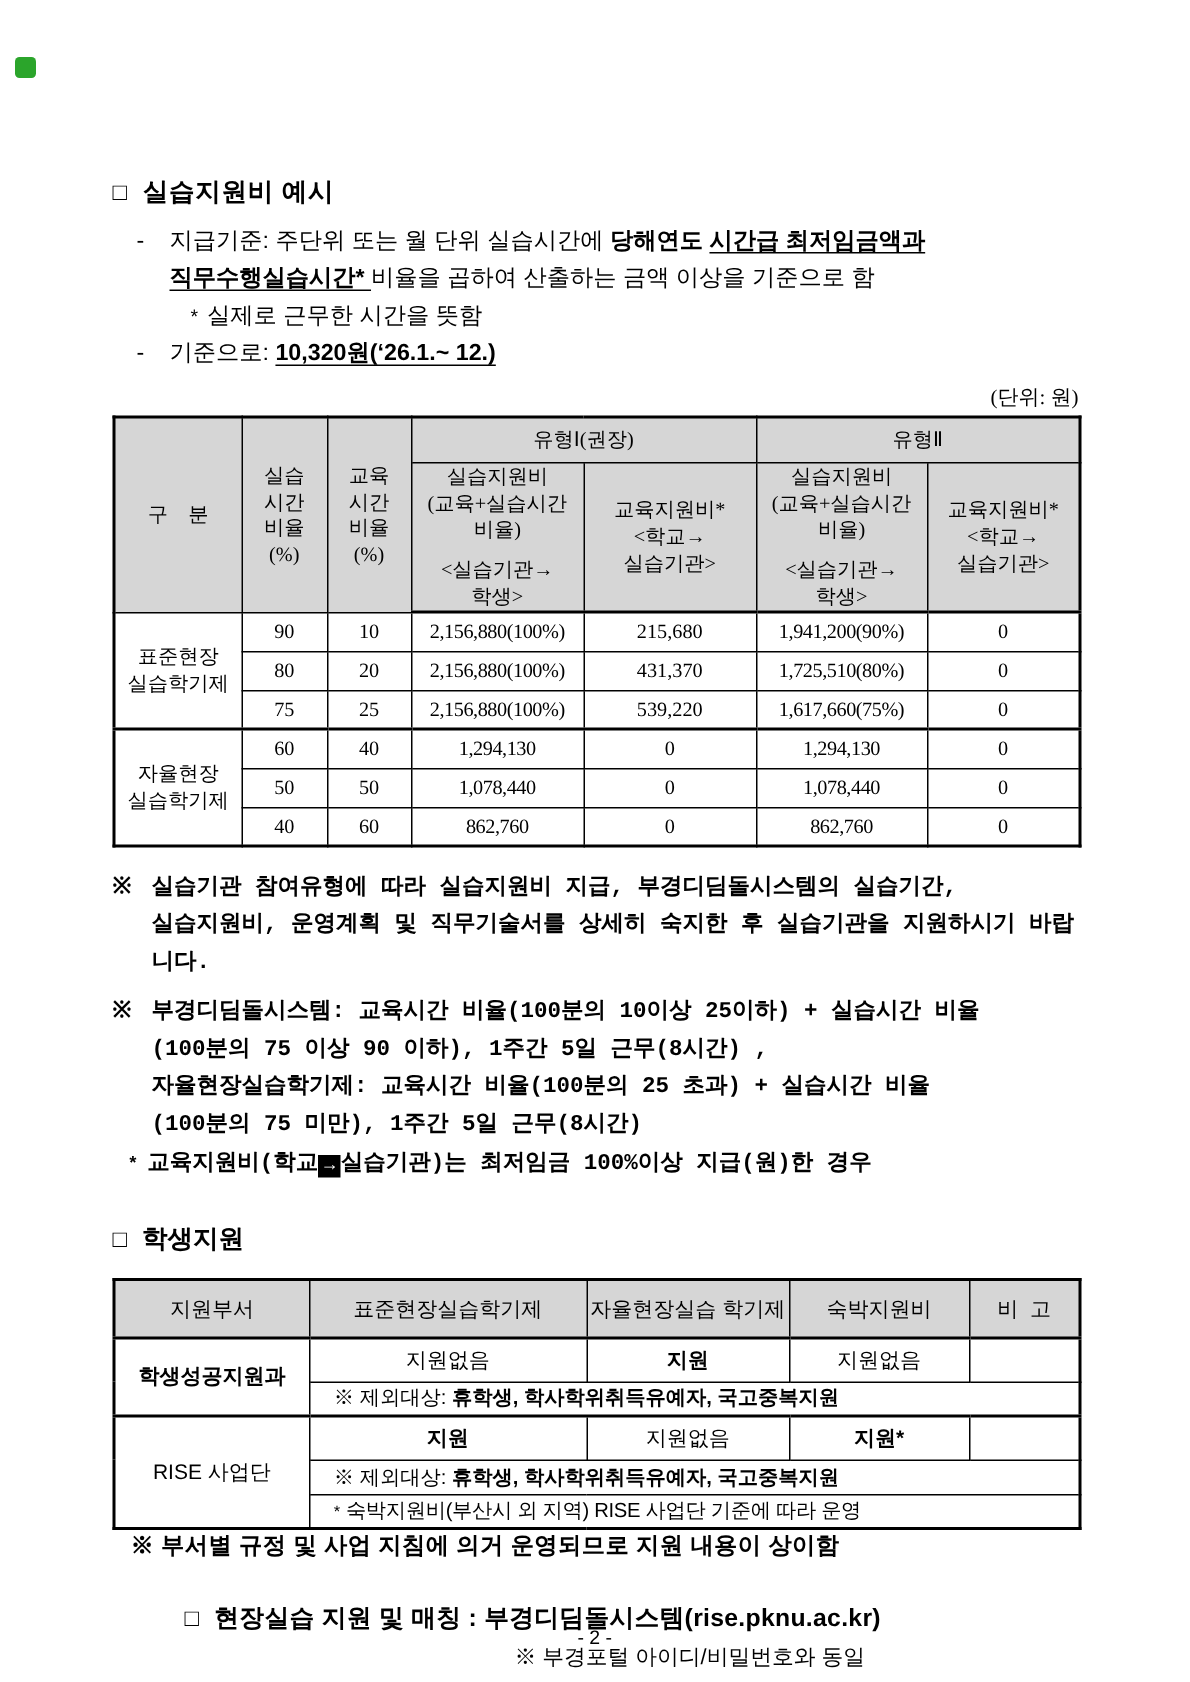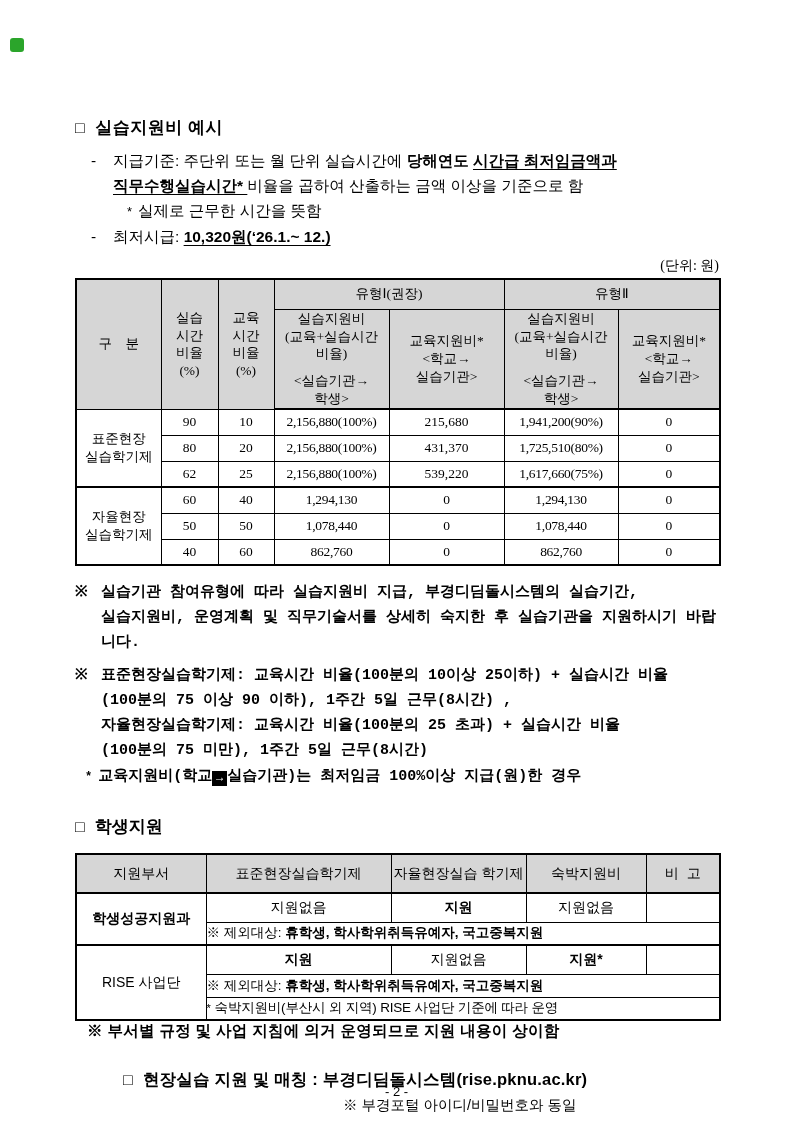--- a/index.html
+++ b/index.html
@@ -58,21 +58,21 @@
   .sec2-title { margin-top:26px; font-size:17px; font-weight:bold; }
   .sec2-title .sq { font-size:16px; margin-right:10px; font-weight:normal; }
 
   .t2 { margin-top:15px; font-size:14px; border:2px solid #000; }
   .t2 td, .t2 th { border:1px solid #000; text-align:center; vertical-align:middle; font-weight:normal; }
   .t2 thead th { background:#d6d6d6; height:39px; border-bottom:2px solid #000; }
   .t2 .dept { font-weight:bold; }
   .t2 .dept-normal { font-weight:normal; }
   .t2 .bold { font-weight:bold; }
   .t2 .r-support td { height:29px; }
-  .t2 .r-note td { height:23px; text-align:left; padding-left:0; font-size:13.5px; }
+  .t2 .r-note td { height:23px; text-align:left; padding-left:16px; font-size:13.5px; }
   .t2 tr.group2-start td { border-top:2px solid #000; }
   .t2 .small-note { font-size:13px; letter-spacing:-0.2px; }
   .t2 .small-note .star { font-size:11px; margin-right:4px; }
 
   .dept-note { padding-left:12px; font-size:15.5px; font-weight:bold; letter-spacing:0.3px; }
 
   
   .sec3 { margin-top:27px; font-size:16.5px; font-weight:bold; letter-spacing:0.2px;padding-left:48px; }
   .sec3 .sq { font-size:16px; margin-right:10px; font-weight:normal; }
   .sec3-note { margin-top:5px; padding-left:268px; font-size:14.5px; }
@@ -101,21 +101,21 @@
       <span>
         <span class="b-strong b-ul">직무수행실습시간* </span><span>비율을 곱하여 산출하는 금액 이상을 기준으로 함</span>
       </span>
     </div>
     <div class="sub-note">
       <span class="star">*</span><span>실제로 근무한 시간을 뜻함</span>
     </div>
     <div class="bullet-row">
       <span class="dash">-</span>
       <span>
-        <span>최저시급: </span><span class="b-strong b-ul"> 10,320원(‘26.1.~ 12.)</span>
+        <span>기준으로: </span><span class="b-strong b-ul"> 10,320원(‘26.1.~ 12.)</span>
       </span>
     </div>
   </div>
 
   <div class="unit-label">(단위: 원)</div>
 
   <table class="t1">
     <colgroup>
       <col style="width:85px">
         <col style="width:57px">
@@ -175,21 +175,21 @@
       </tr>
       <tr>
         <td>80</td>
         <td>20</td>
         <td class="num">2,156,880(100%)</td>
         <td>431,370</td>
         <td class="num">1,725,510(80%)</td>
         <td>0</td>
       </tr>
       <tr>
-        <td>62</td>
+        <td>75</td>
         <td>25</td>
         <td class="num">2,156,880(100%)</td>
         <td>539,220</td>
         <td class="num">1,617,660(75%)</td>
         <td>0</td>
       </tr>
       <tr class="group-start">
         <td class="pre" rowspan="3">자율현장
 실습학기제</td>
         <td>60</td>
@@ -217,21 +217,21 @@
       </tr>
     </tbody>
   </table>
 
   <div class="notes">
     <div class="note">
       <span class="mark">※</span><span>실습기관 참여유형에 따라 실습지원비 지급, 부경디딤돌시스템의 실습기간,</span>
       <div class="indent tight2">실습지원비, 운영계획 및 직무기술서를 상세히 숙지한 후 실습기관을 지원하시기 바랍니다.</div>
     </div>
     <div class="note note2">
-      <span class="mark">※</span><span>표준현장실습학기제: 교육시간 비율(100분의 10이상 25이하) + 실습시간 비율</span>
+      <span class="mark">※</span><span>부경디딤돌시스템: 교육시간 비율(100분의 10이상 25이하) + 실습시간 비율</span>
       <div class="indent">(100분의 75 이상 90 이하), 1주간 5일 근무(8시간) ,</div>
       <div class="indent">자율현장실습학기제: 교육시간 비율(100분의 25 초과) + 실습시간 비율</div>
       <div class="indent">(100분의 75 미만), 1주간 5일 근무(8시간)</div>
     </div>
     <div class="star-note">
       <span class="star">*</span><span>교육지원비(학교</span><span class="arrow-box">→</span><span>실습기관)는 최저임금 100%이상 지급(원)한 경우</span>
     </div>
   </div>
 
   <div class="sec2-title">

